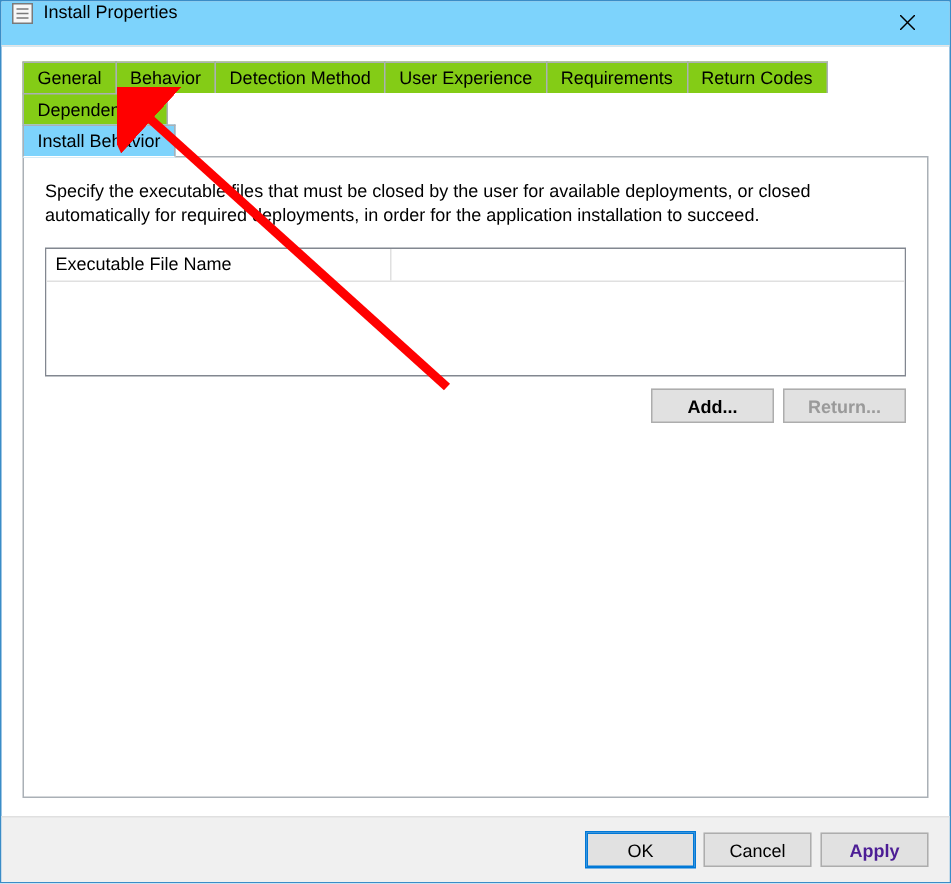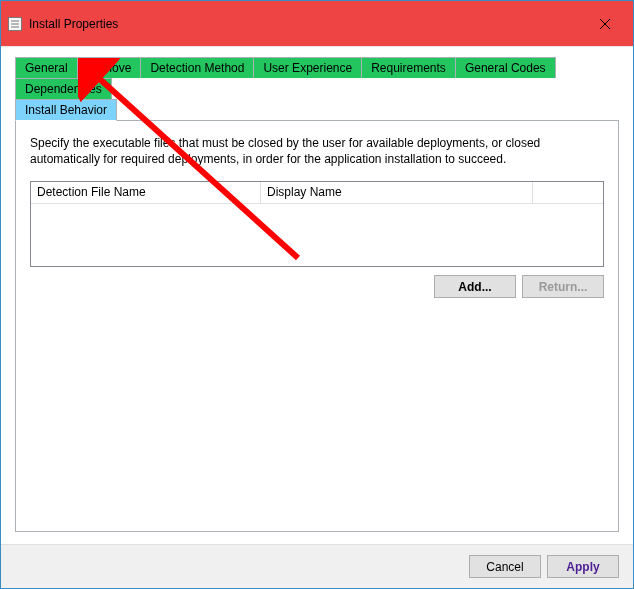--- a/index.html
+++ b/index.html
@@ -18,24 +18,24 @@
     }
     .window {
       width: 634px;
       height: 589px;
       border: 1px solid #3a8cc7;
       background: #fff;
       display: flex;
       flex-direction: column;
     }
     .titlebar {
-      height: 46px;
-      background: #ef4444;
-      display: flex;
-      align-items: center;
+      height: 30px;
+      background: #7dd3fc;
+      display: flex;
+      align-items: flex-start;
       padding: 0 8px 0 6px;
       border-bottom: 1px solid #e5e5e5;
     }
     .titlebar .app-icon {
       width: 16px;
       height: 16px;
       margin-right: 6px;
       display: flex;
       align-items: center;
       justify-content: center;
@@ -65,21 +65,21 @@
     }
     .tab-strip {
       display: flex;
       flex-wrap: wrap;
       position: relative;
     }
     .tab {
       padding: 3px 9px;
       border: 1px solid #aab0b6;
       border-bottom: none;
-      background: #22c55e;
+      background: #84cc16;
       font-size: 12px;
       cursor: pointer;
       position: relative;
       margin-right: -1px;
       color: #000;
     }
     .tab.active {
       background: #7dd3fc;
       z-index: 2;
       border-bottom: 1px solid #fff;
@@ -206,51 +206,51 @@
       <svg viewBox="0 0 10 10">
         <line x1="0" y1="0" x2="10" y2="10" stroke="#000" stroke-width="1"></line>
         <line x1="10" y1="0" x2="0" y2="10" stroke="#000" stroke-width="1"></line>
       </svg>
     </div>
   </div>
 
   <div class="client">
     <div class="tab-strip">
       <div class="tab">General</div>
-      <div class="tab">Remove</div>
+      <div class="tab">Behavior</div>
       <div class="tab">Detection Method</div>
       <div class="tab">User Experience</div>
       <div class="tab">Requirements</div>
-      <div class="tab">General Codes</div>
+      <div class="tab">Return Codes</div>
       <div class="tab">Dependencies</div>
       <div class="tab-row2">
         <div class="tab active">Install Behavior</div>
       </div>
     </div>
 
     <div class="tab-panel">
       <div class="description">Specify the executable files that must be closed by the user for available deployments, or closed automatically for required deployments, in order for the application installation to succeed.</div>
 
       <div class="listview">
         <div class="listview-header">
-          <div class="listview-col c1">Detection File Name</div>
-          <div class="listview-col c2">Display Name</div>
+          <div class="listview-col c1">Executable File Name</div>
           <div class="listview-col c3"></div>
         </div>
         <div class="listview-body"></div>
       </div>
 
       <div class="button-row">
         <button class="btn">Add...</button>
         <button class="btn" disabled="">Return...</button>
       </div>
     </div>
   </div>
 
   <div class="dialog-buttons">
+    <button class="dlg-btn primary">OK</button>
     <button class="dlg-btn">Cancel</button>
     <button class="dlg-btn" disabled="">Apply</button>
   </div>
 
 </div>
 
 <svg class="annotation-arrow" width="240" height="220">
   <defs>
     <marker id="arrowhead" markerWidth="12" markerHeight="10" refX="2" refY="5" orient="auto">
       <polygon points="0 0, 12 5, 0 10" fill="#ff0000"></polygon>

